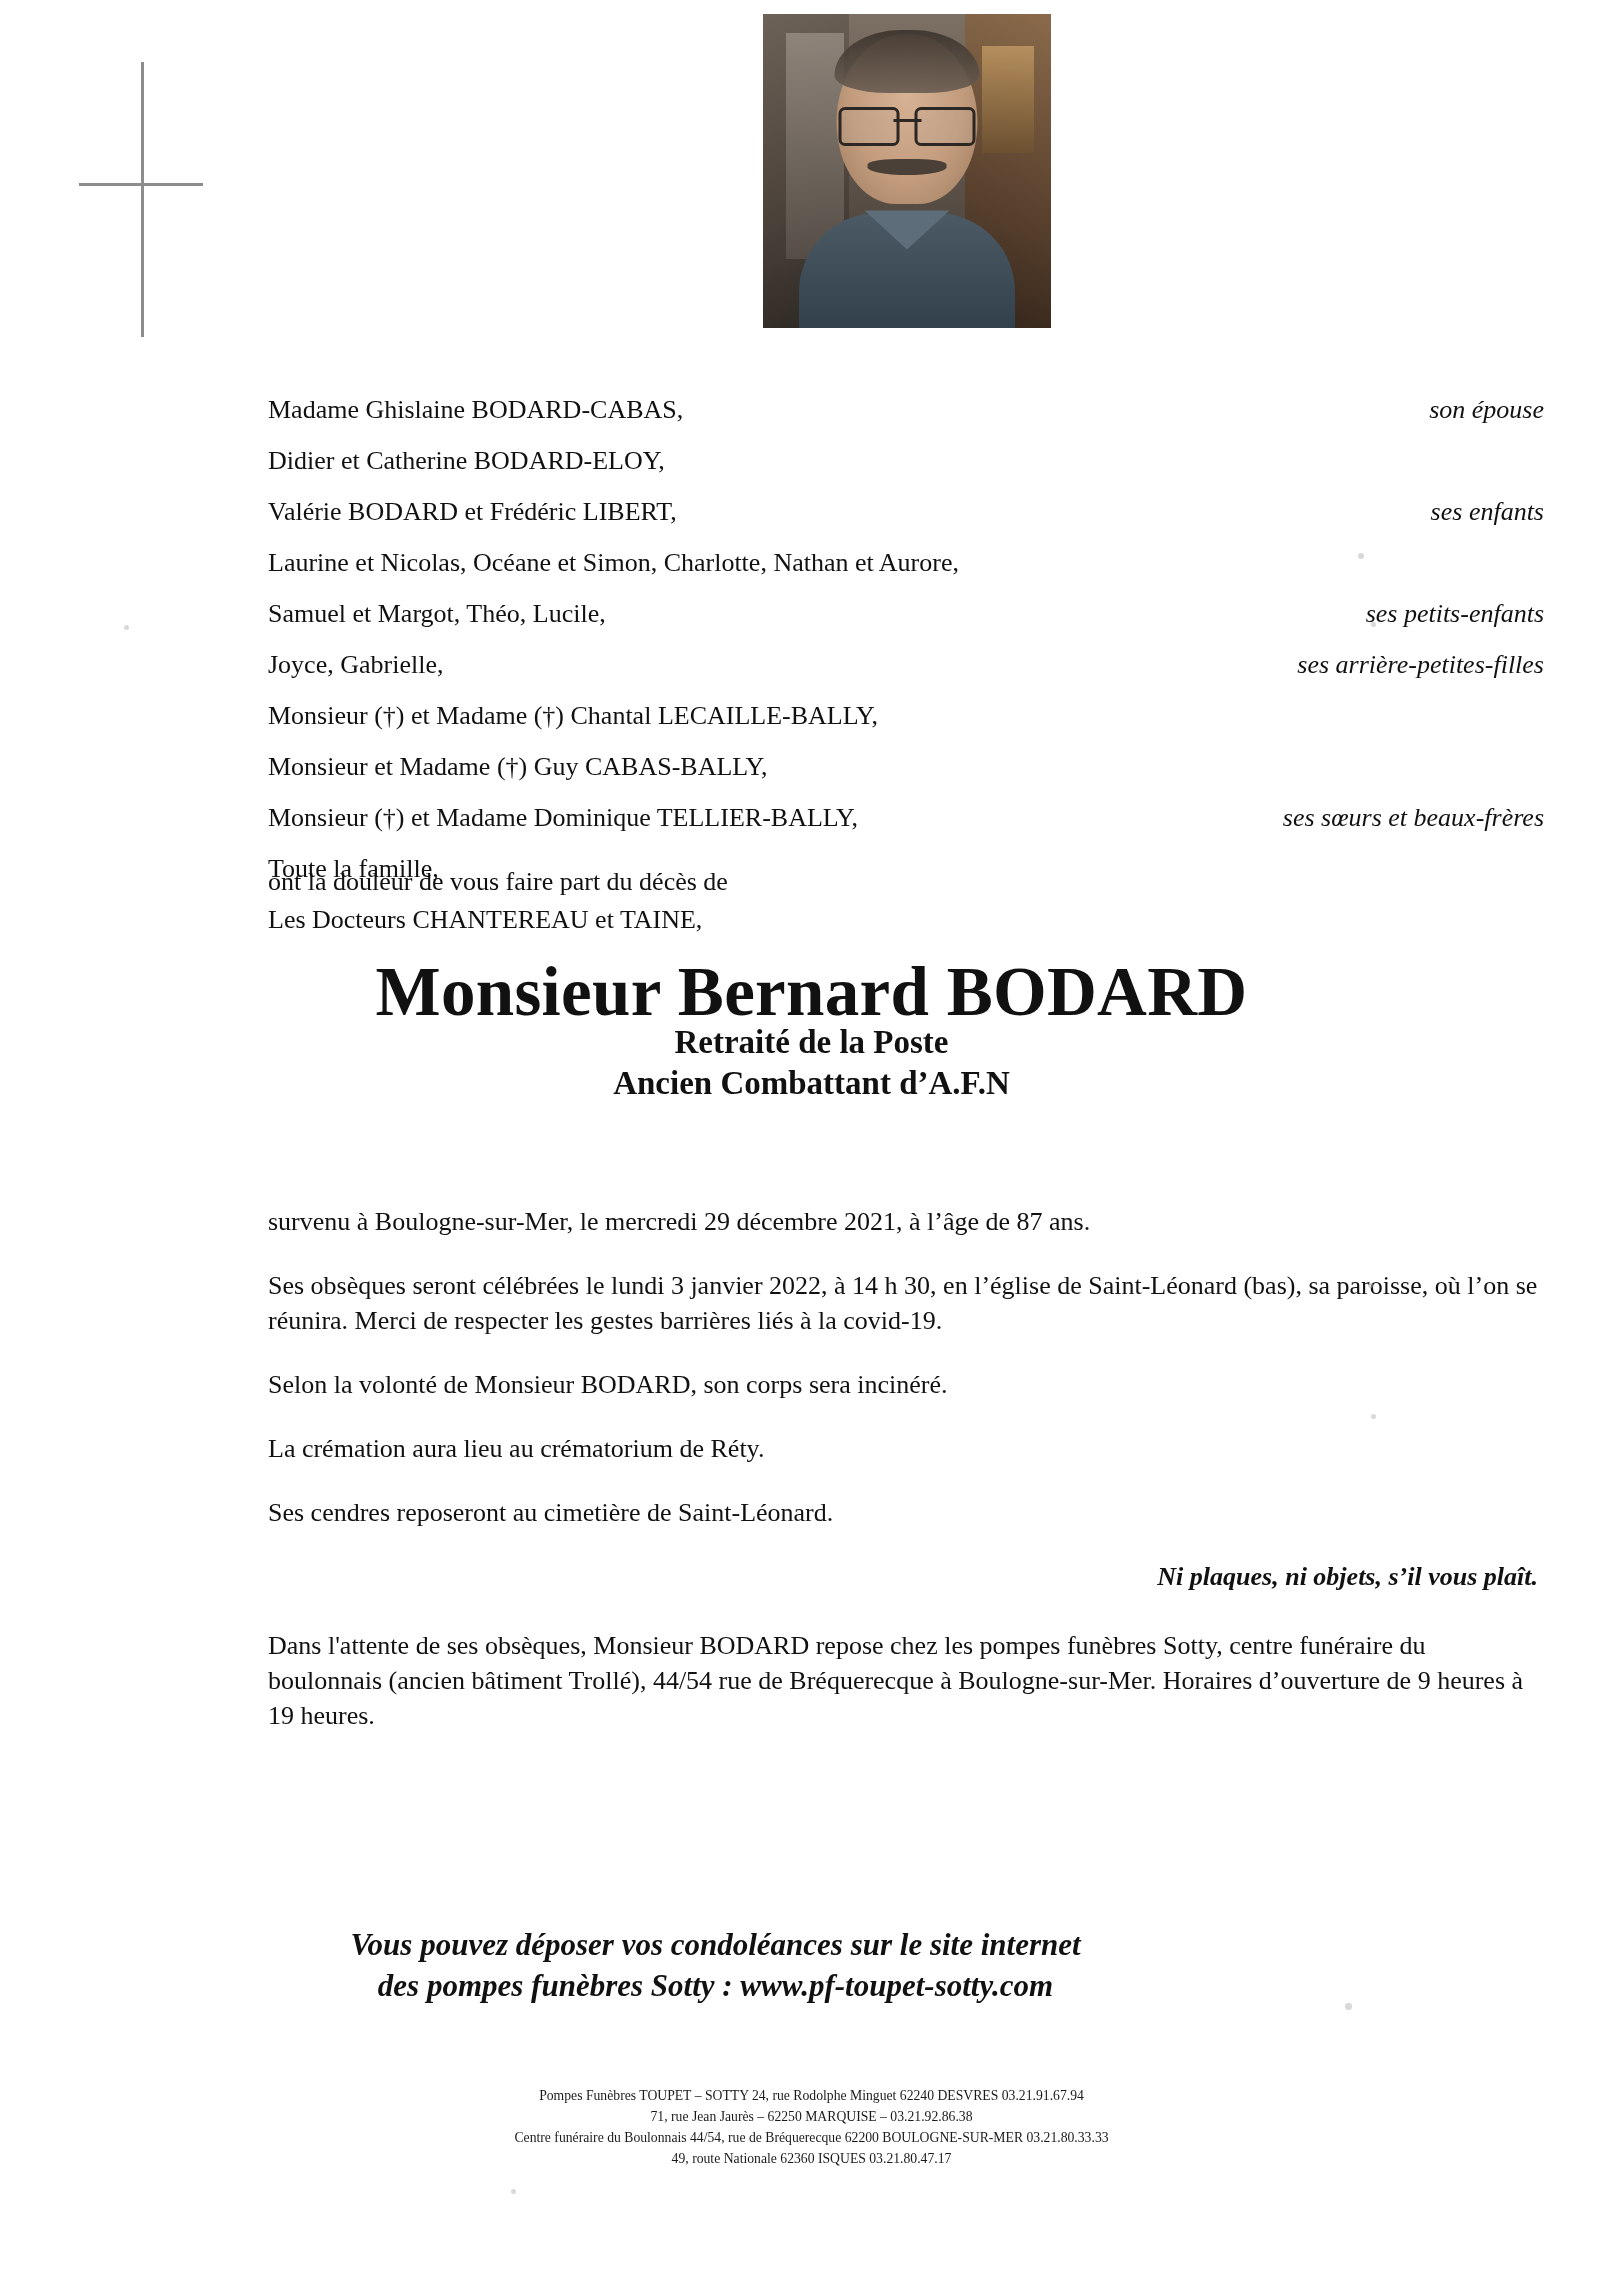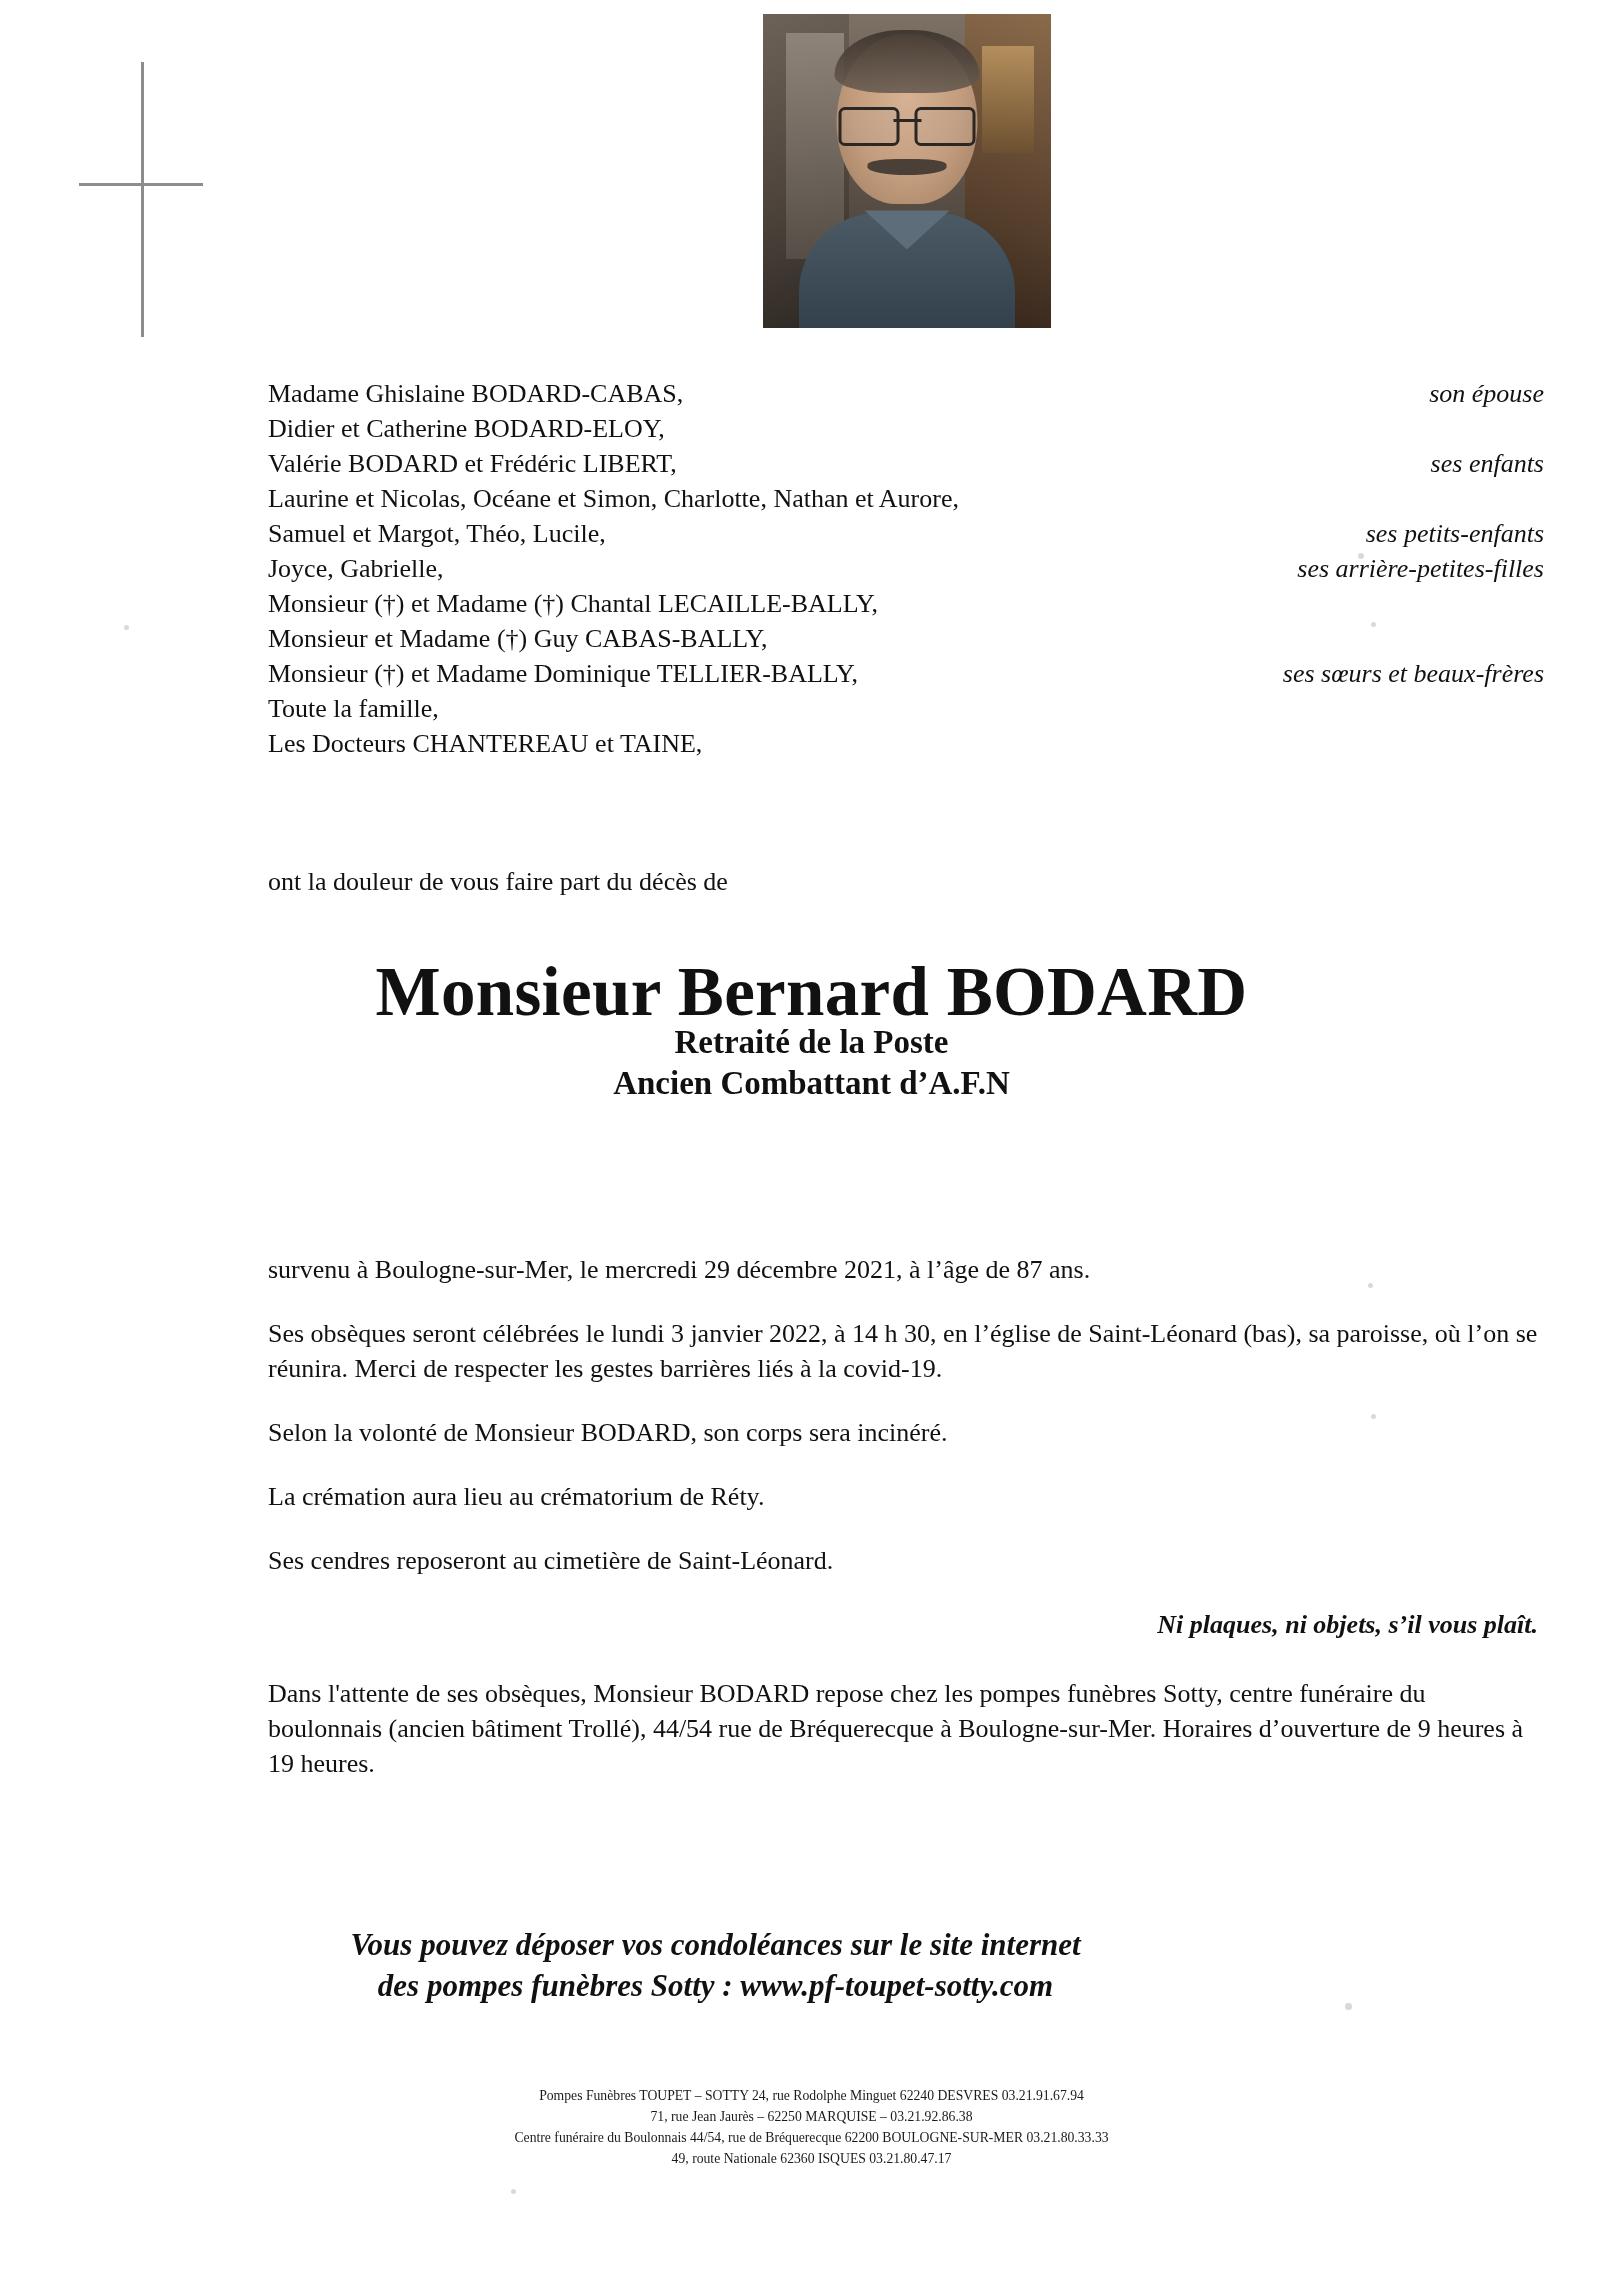--- a/index.html
+++ b/index.html
@@ -162,20 +162,21 @@
     top: 376px;
     width: 1276px;
   }
   .family-row {
     display: flex;
     justify-content: space-between;
     align-items: flex-end;
     font-size: 26px;
     line-height: 35px;
     white-space: nowrap;
+    margin-top: 16px;
   }
   .family-row .names { text-align: left; }
   .family-row .rel {
     font-style: italic;
     text-align: right;
   }
 
   .intro {
     position: absolute;
     left: 268px;
@@ -200,21 +201,21 @@
   .deceased .sub {
     font-size: 33px;
     font-weight: bold;
     line-height: 41px;
   }
 
   
   .paras {
     position: absolute;
     left: 268px;
-    top: 1252px;
+    top: 1204px;
     width: 1270px;
   }
   .para {
     font-size: 26px;
     line-height: 35px;
     margin-bottom: 29px;
   }
   .para.right-italic {
     text-align: right;
     font-style: italic;

